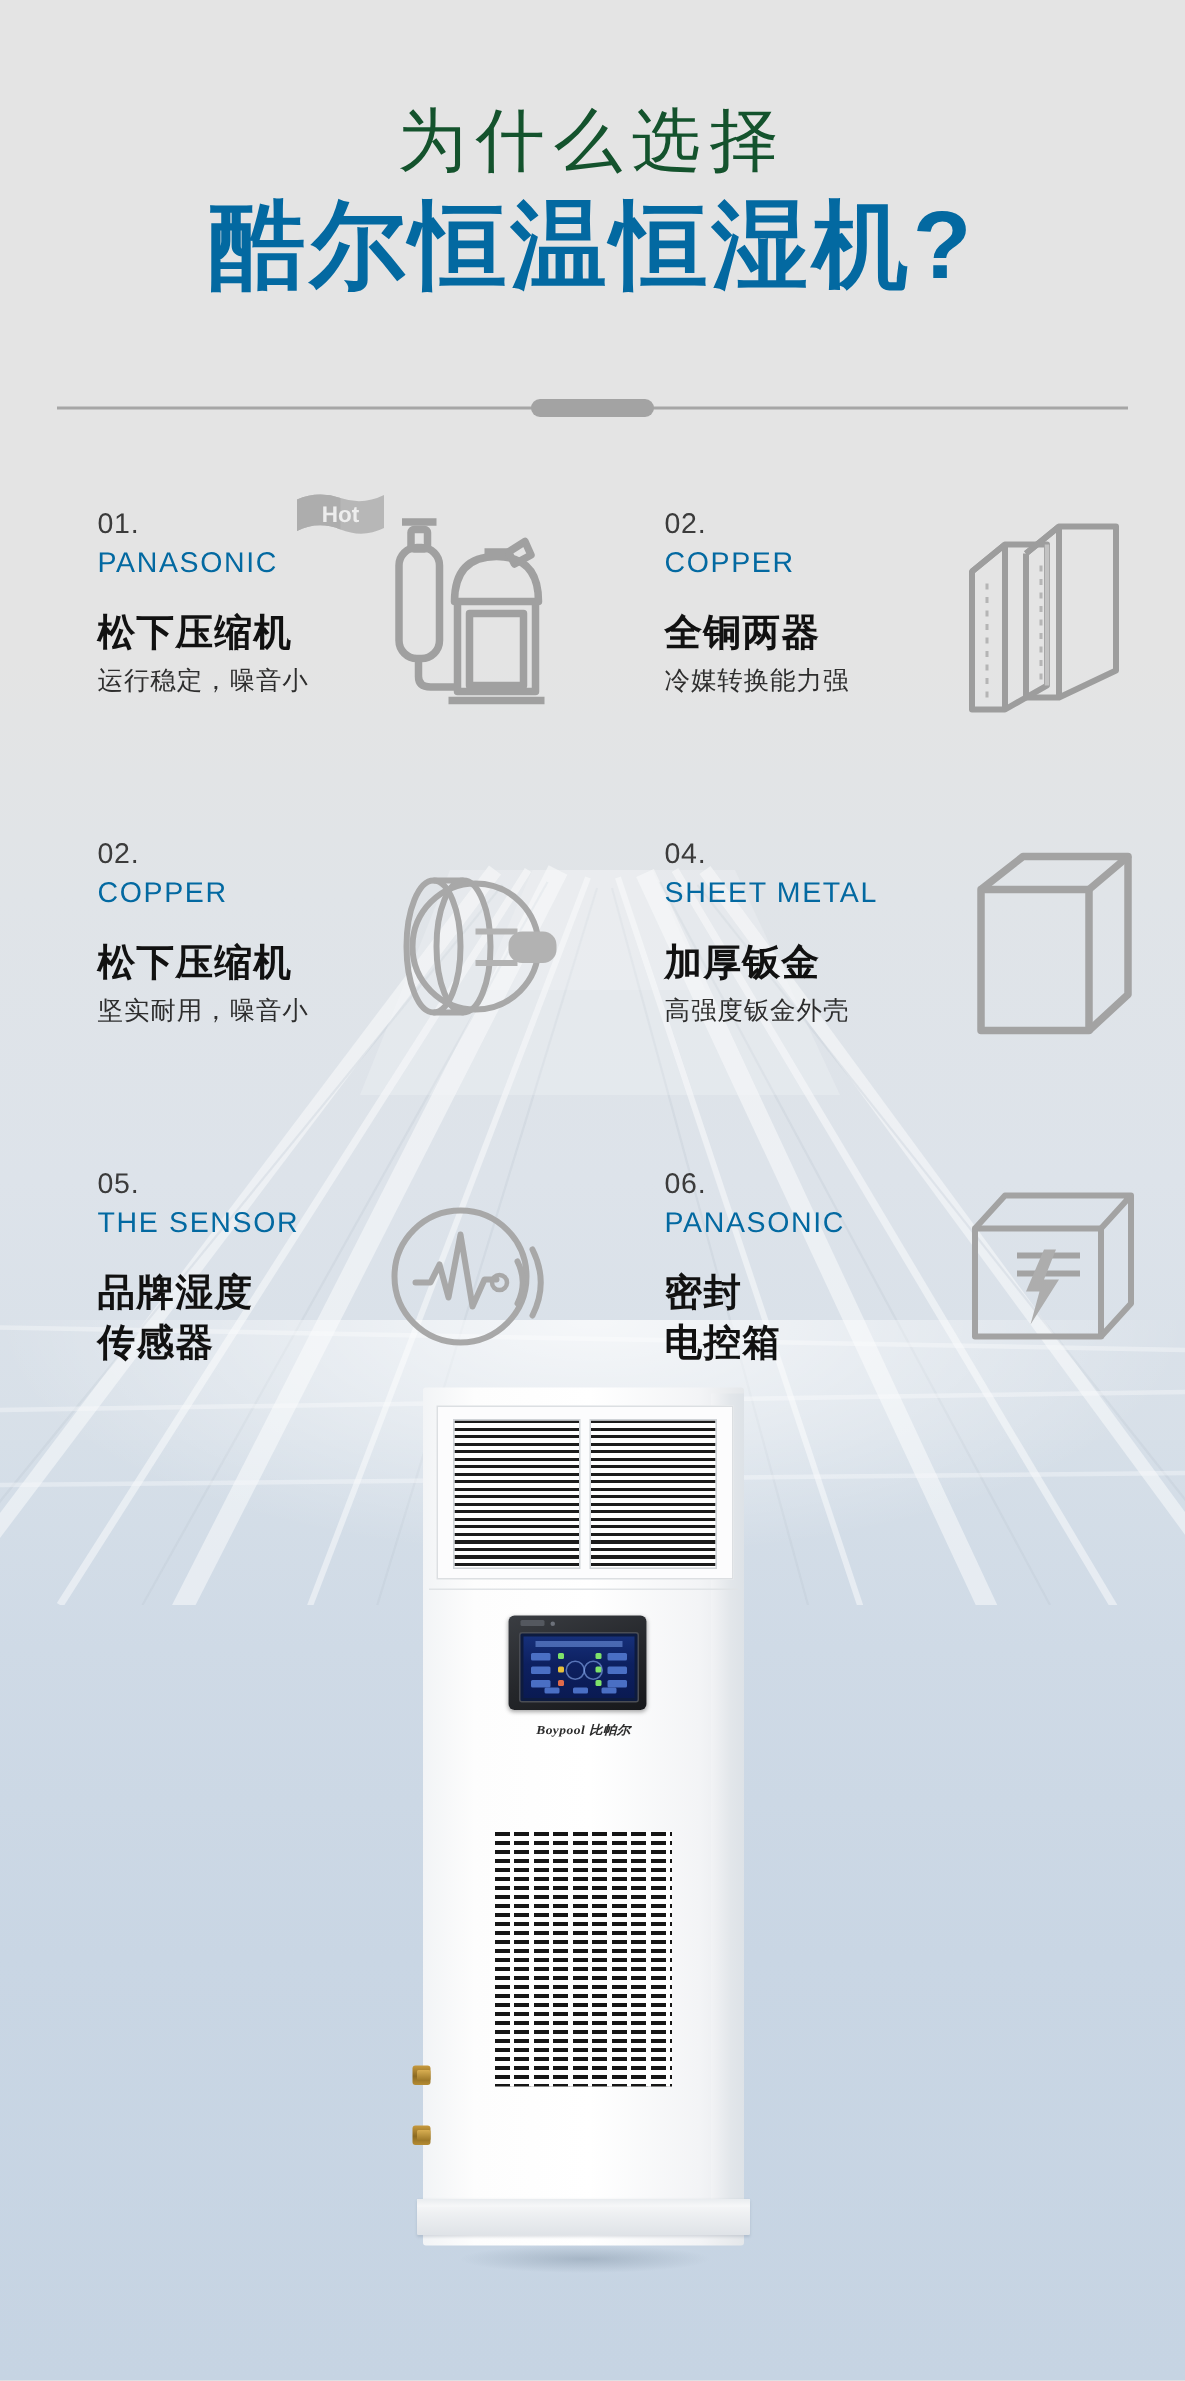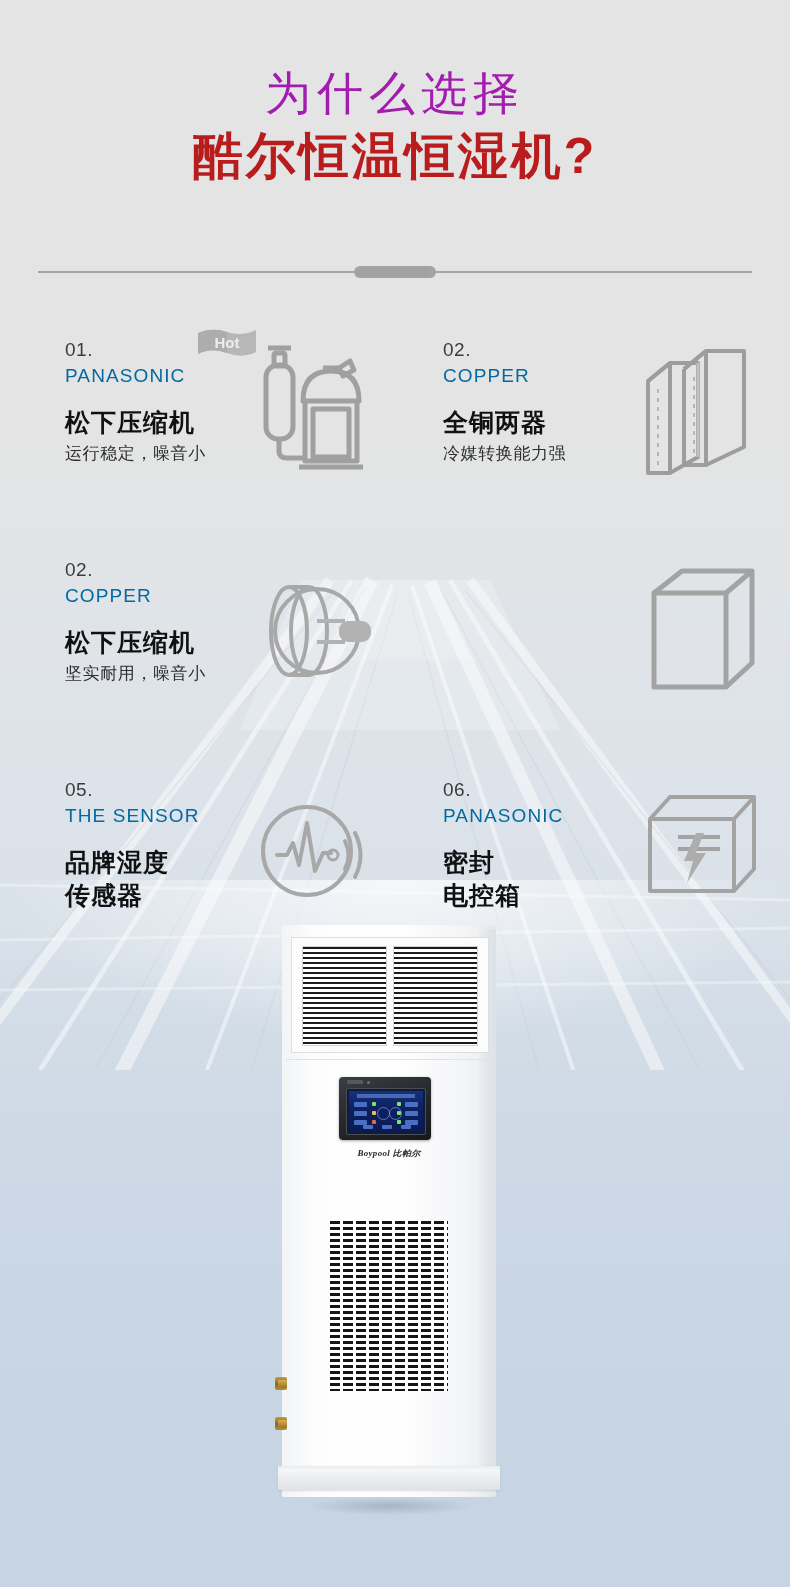--- a/index.html
+++ b/index.html
@@ -36,25 +36,25 @@
   .streaks svg{display:block;}
   .glow{
     position:absolute;left:0;top:880px;width:790px;height:220px;
     background:radial-gradient(ellipse 70% 100% at 50% 0%,rgba(255,255,255,.75),rgba(255,255,255,0) 72%);
     pointer-events:none;
   }
 
   
   .header{position:absolute;left:0;top:0;width:790px;text-align:center;}
   .title-1{
-    margin-top:68px;font-size:46px;line-height:1.12;color:#a21caf;
+    margin-top:68px;font-size:46px;line-height:1.12;color:#14532d;
     font-weight:400;letter-spacing:6px;
   }
   .title-2{
-    margin-top:8px;font-size:50px;line-height:1.12;color:#b91c1c;
+    margin-top:8px;font-size:64px;line-height:1.12;color:#0369a1;
     font-weight:700;letter-spacing:3px;
   }
   .divider{
     position:absolute;left:38px;top:265px;width:714px;height:14px;
   }
   .divider .line{
     position:absolute;left:0;top:6px;width:714px;height:2px;background:#a6a6a6;
   }
   .divider .knob{
     position:absolute;left:316px;top:1px;width:82px;height:12px;
@@ -333,20 +333,26 @@
               <path d="M36 28 L56 28"></path>
               <path d="M36 116 L56 116"></path>
             </g>
             <rect x="86" y="62" width="32" height="21" rx="9" fill="#b2b2b2"></rect>
             <path d="M64 62 L92 62 M64 83 L92 83" stroke="#b2b2b2" stroke-width="4" fill="none"></path>
           </svg>
         </div>
       </div>
 
       <div class="fcell right">
+        <div class="txt">
+          <div class="idx">04.</div>
+          <div class="eng">SHEET METAL</div>
+          <div class="cn-title">加厚钣金</div>
+          <div class="cn-sub">高强度钣金外壳</div>
+        </div>
         <div class="ficon">
           <svg viewBox="0 0 120 145">
             <g stroke="#a3a3a3" stroke-width="5" fill="none" stroke-linejoin="round">
               <path d="M14 34 L14 128 L86 128 L86 34 Z"></path>
               <path d="M14 34 L42 12 L112 12 L86 34"></path>
               <path d="M112 12 L112 104 L86 128"></path>
             </g>
           </svg>
         </div>
       </div>

